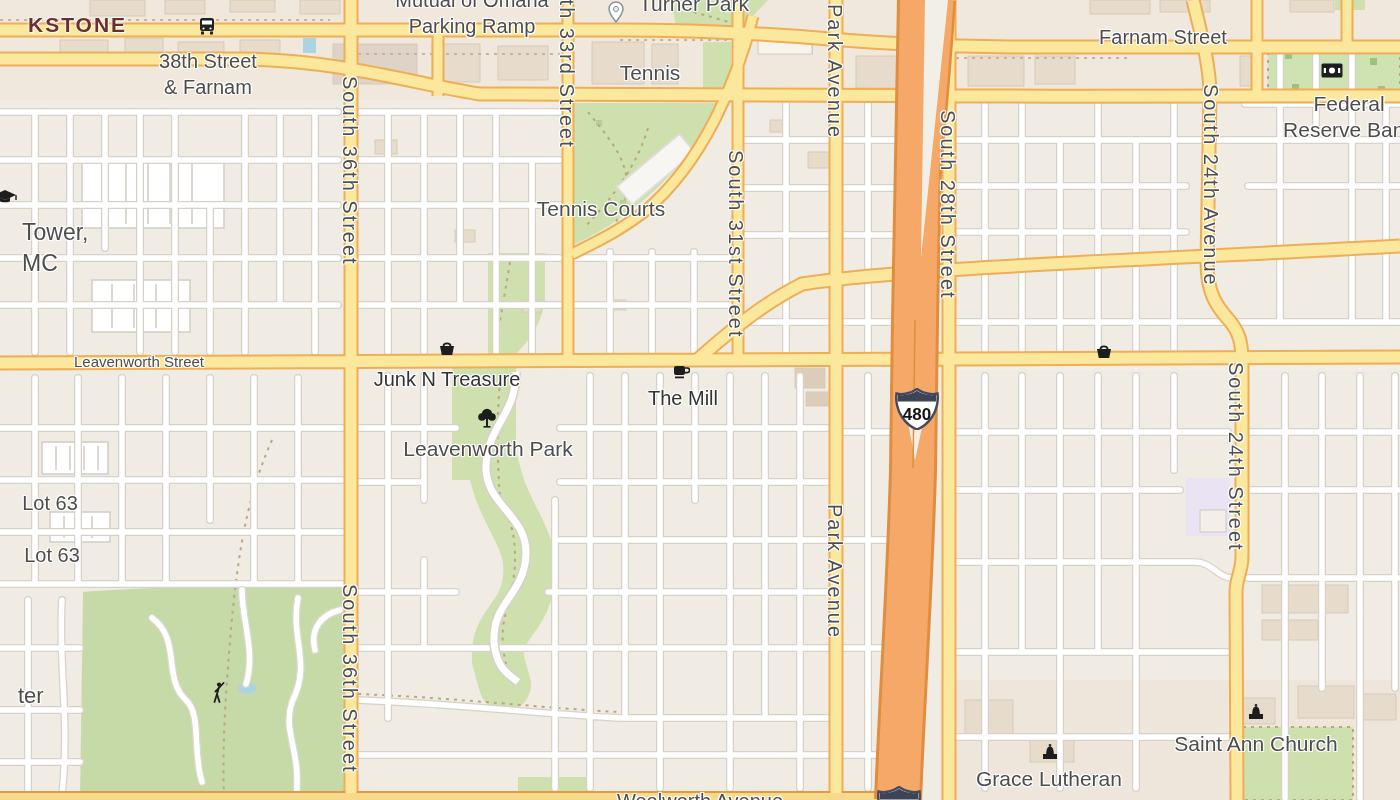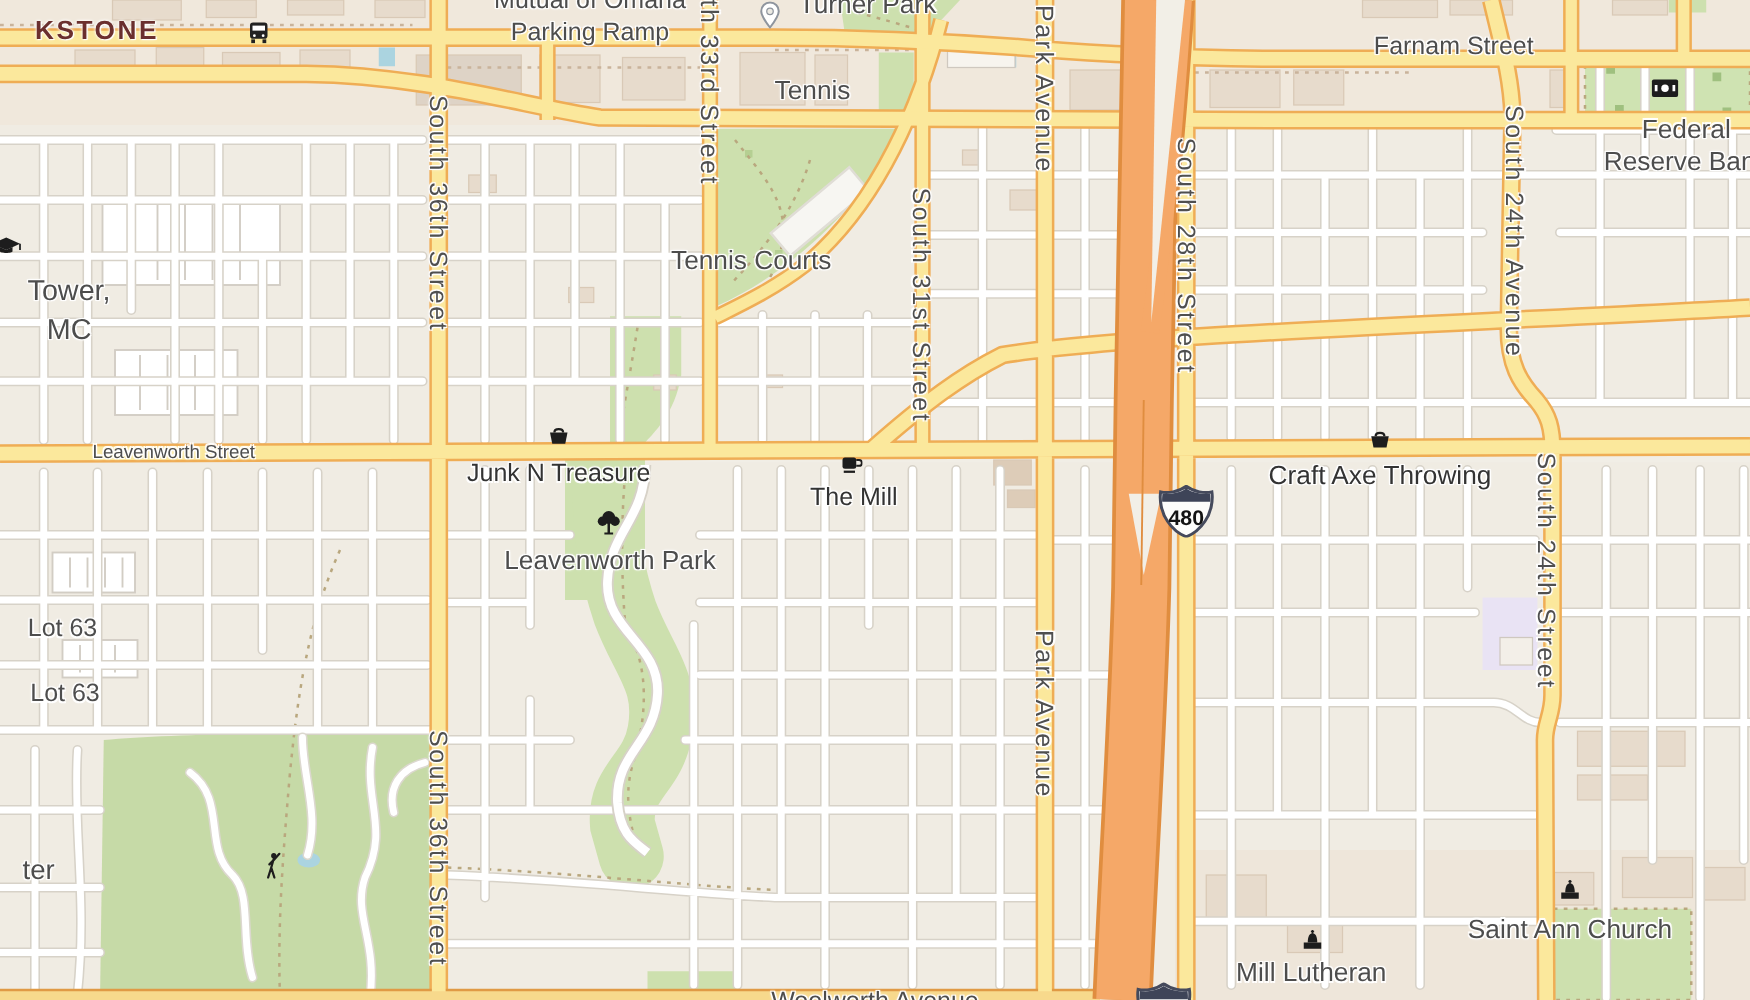--- a/index.html
+++ b/index.html
@@ -8,31 +8,31 @@
   #map{position:absolute;inset:0;width:1400px;height:800px;overflow:hidden;}
   #roadsvg{position:absolute;left:0;top:0;}
   .lbl{position:absolute;font-size:20px;color:#4d4d4d;white-space:nowrap;
        transform:translateX(-50%);text-align:center;line-height:26px;
        text-shadow:0 0 2px #fff,0 0 3px #fff,-1px -1px 0 rgba(255,255,255,.95),
        1px 1px 0 rgba(255,255,255,.95),1px -1px 0 rgba(255,255,255,.95),
        -1px 1px 0 rgba(255,255,255,.95);}
   .lbl span{display:block;}
   .poi{color:#333;font-size:20px;}
   .big{font-size:21px;}
-  .leftanch{transform:none;text-align:center;padding-left:20px;}
+  .leftanch{transform:none;text-align:left;padding-left:20px;}
   .vlbl{position:absolute;font-size:20px;letter-spacing:2px;color:#4f4f4f;
         white-space:nowrap;transform-origin:0 0;transform:rotate(90deg);
         text-shadow:0 0 2px #fff,0 0 3px #fff,-1px -1px 0 rgba(255,255,255,.95),
         1px 1px 0 rgba(255,255,255,.95),1px -1px 0 rgba(255,255,255,.95),
         -1px 1px 0 rgba(255,255,255,.95);}
   .district{position:absolute;font-size:21px;font-weight:bold;color:#6b2f2e;
         letter-spacing:2px;white-space:nowrap;
         text-shadow:0 0 2px #fff,0 0 3px #fff,1px 1px 0 rgba(255,255,255,.9);}
   .icon{position:absolute;}
-  .shield{position:absolute;margin-left:32px;}
+  .shield{position:absolute;}
   .shield text{font-family:"Liberation Sans",sans-serif;font-weight:bold;
         font-size:17px;fill:#141414;text-anchor:middle;}
 </style>
 </head>
 <body>
 
 <div id="map">
 
 <svg id="roadsvg" width="1400" height="800" viewBox="0 0 1400 800">
   <defs>
@@ -312,20 +312,24 @@
 <div class="shield" style="left:876px;top:786px">
   <svg width="46" height="42" viewBox="0 0 46 42">
     <path d="M23,1 C17,5.5 8,7 2.5,5.5 C1.5,12 3,22 8,29 C12,35 18,39.5 23,41.5 C28,39.5 34,35 38,29 C43,22 44.5,12 43.5,5.5 C38,7 29,5.5 23,1 Z" fill="#fdfdfb" stroke="#454a5c" stroke-width="2.4"></path>
     <path d="M4,6.8 C10,7.8 17.5,6.6 23,2.8 C28.5,6.6 36,7.8 42,6.8 C42.3,9.2 42.4,11 42.3,13.4 L3.7,13.4 C3.6,11 3.7,9.2 4,6.8 Z" fill="#3e4458"></path>
     <text x="23" y="32">480</text>
   </svg>
 </div>
 
 <div class="district leftanch" style="left:8px;top:13px">KSTONE</div>
 
+<div class="lbl" style="left:208px;top:48px">
+  <span>38th Street</span>
+  <span>&amp; Farnam</span>
+</div>
 
 <div class="lbl" style="left:472px;top:-13px">
   <span>Mutual of Omaha</span>
       <span>Parking Ramp</span>
 </div>
 
 <div class="lbl big" style="left:694px;top:-9px">Turner Park</div>
 
 <div class="lbl big" style="left:650px;top:60px">Tennis</div>
 
@@ -342,32 +346,31 @@
   <span>Tower,</span>
       <span>MC</span>
 </div>
 
 <div class="lbl" style="left:139px;top:349px;font-size:15px">Leavenworth Street</div>
 
 <div class="lbl poi" style="left:447px;top:366px">Junk N Treasure</div>
 
 <div class="lbl poi" style="left:683px;top:385px">The Mill</div>
 
-<div class="lbl poi" style="left:1104px;top:368px;font-size:21px">Craft Axe Throwing</div>
 
 <div class="lbl big" style="left:488px;top:436px">Leavenworth Park</div>
 
 <div class="lbl" style="left:50px;top:490px">Lot 63</div>
 
 <div class="lbl" style="left:52px;top:542px">Lot 63</div>
 
 <div class="lbl leftanch" style="left:-2px;top:683px;font-size:22px">ter</div>
 
 
-<div class="lbl big" style="left:1049px;top:766px">Mill Lutheran</div>
+<div class="lbl big" style="left:1049px;top:766px">Grace Lutheran</div>
 
 <div class="lbl big" style="left:1256px;top:731px">Saint Ann Church</div>
 
 <div class="lbl" style="left:700px;top:788px">Woolworth Avenue</div>
 
 <div class="vlbl" style="left:361px;top:76px">South 36th Street</div>
 <div class="vlbl" style="left:361px;top:584px">South 36th Street</div>
 <div class="vlbl" style="left:578px;top:-42px">South 33rd Street</div>
 <div class="vlbl" style="left:747px;top:150px">South 31st Street</div>
 <div class="vlbl" style="left:846px;top:4px">Park Avenue</div>

